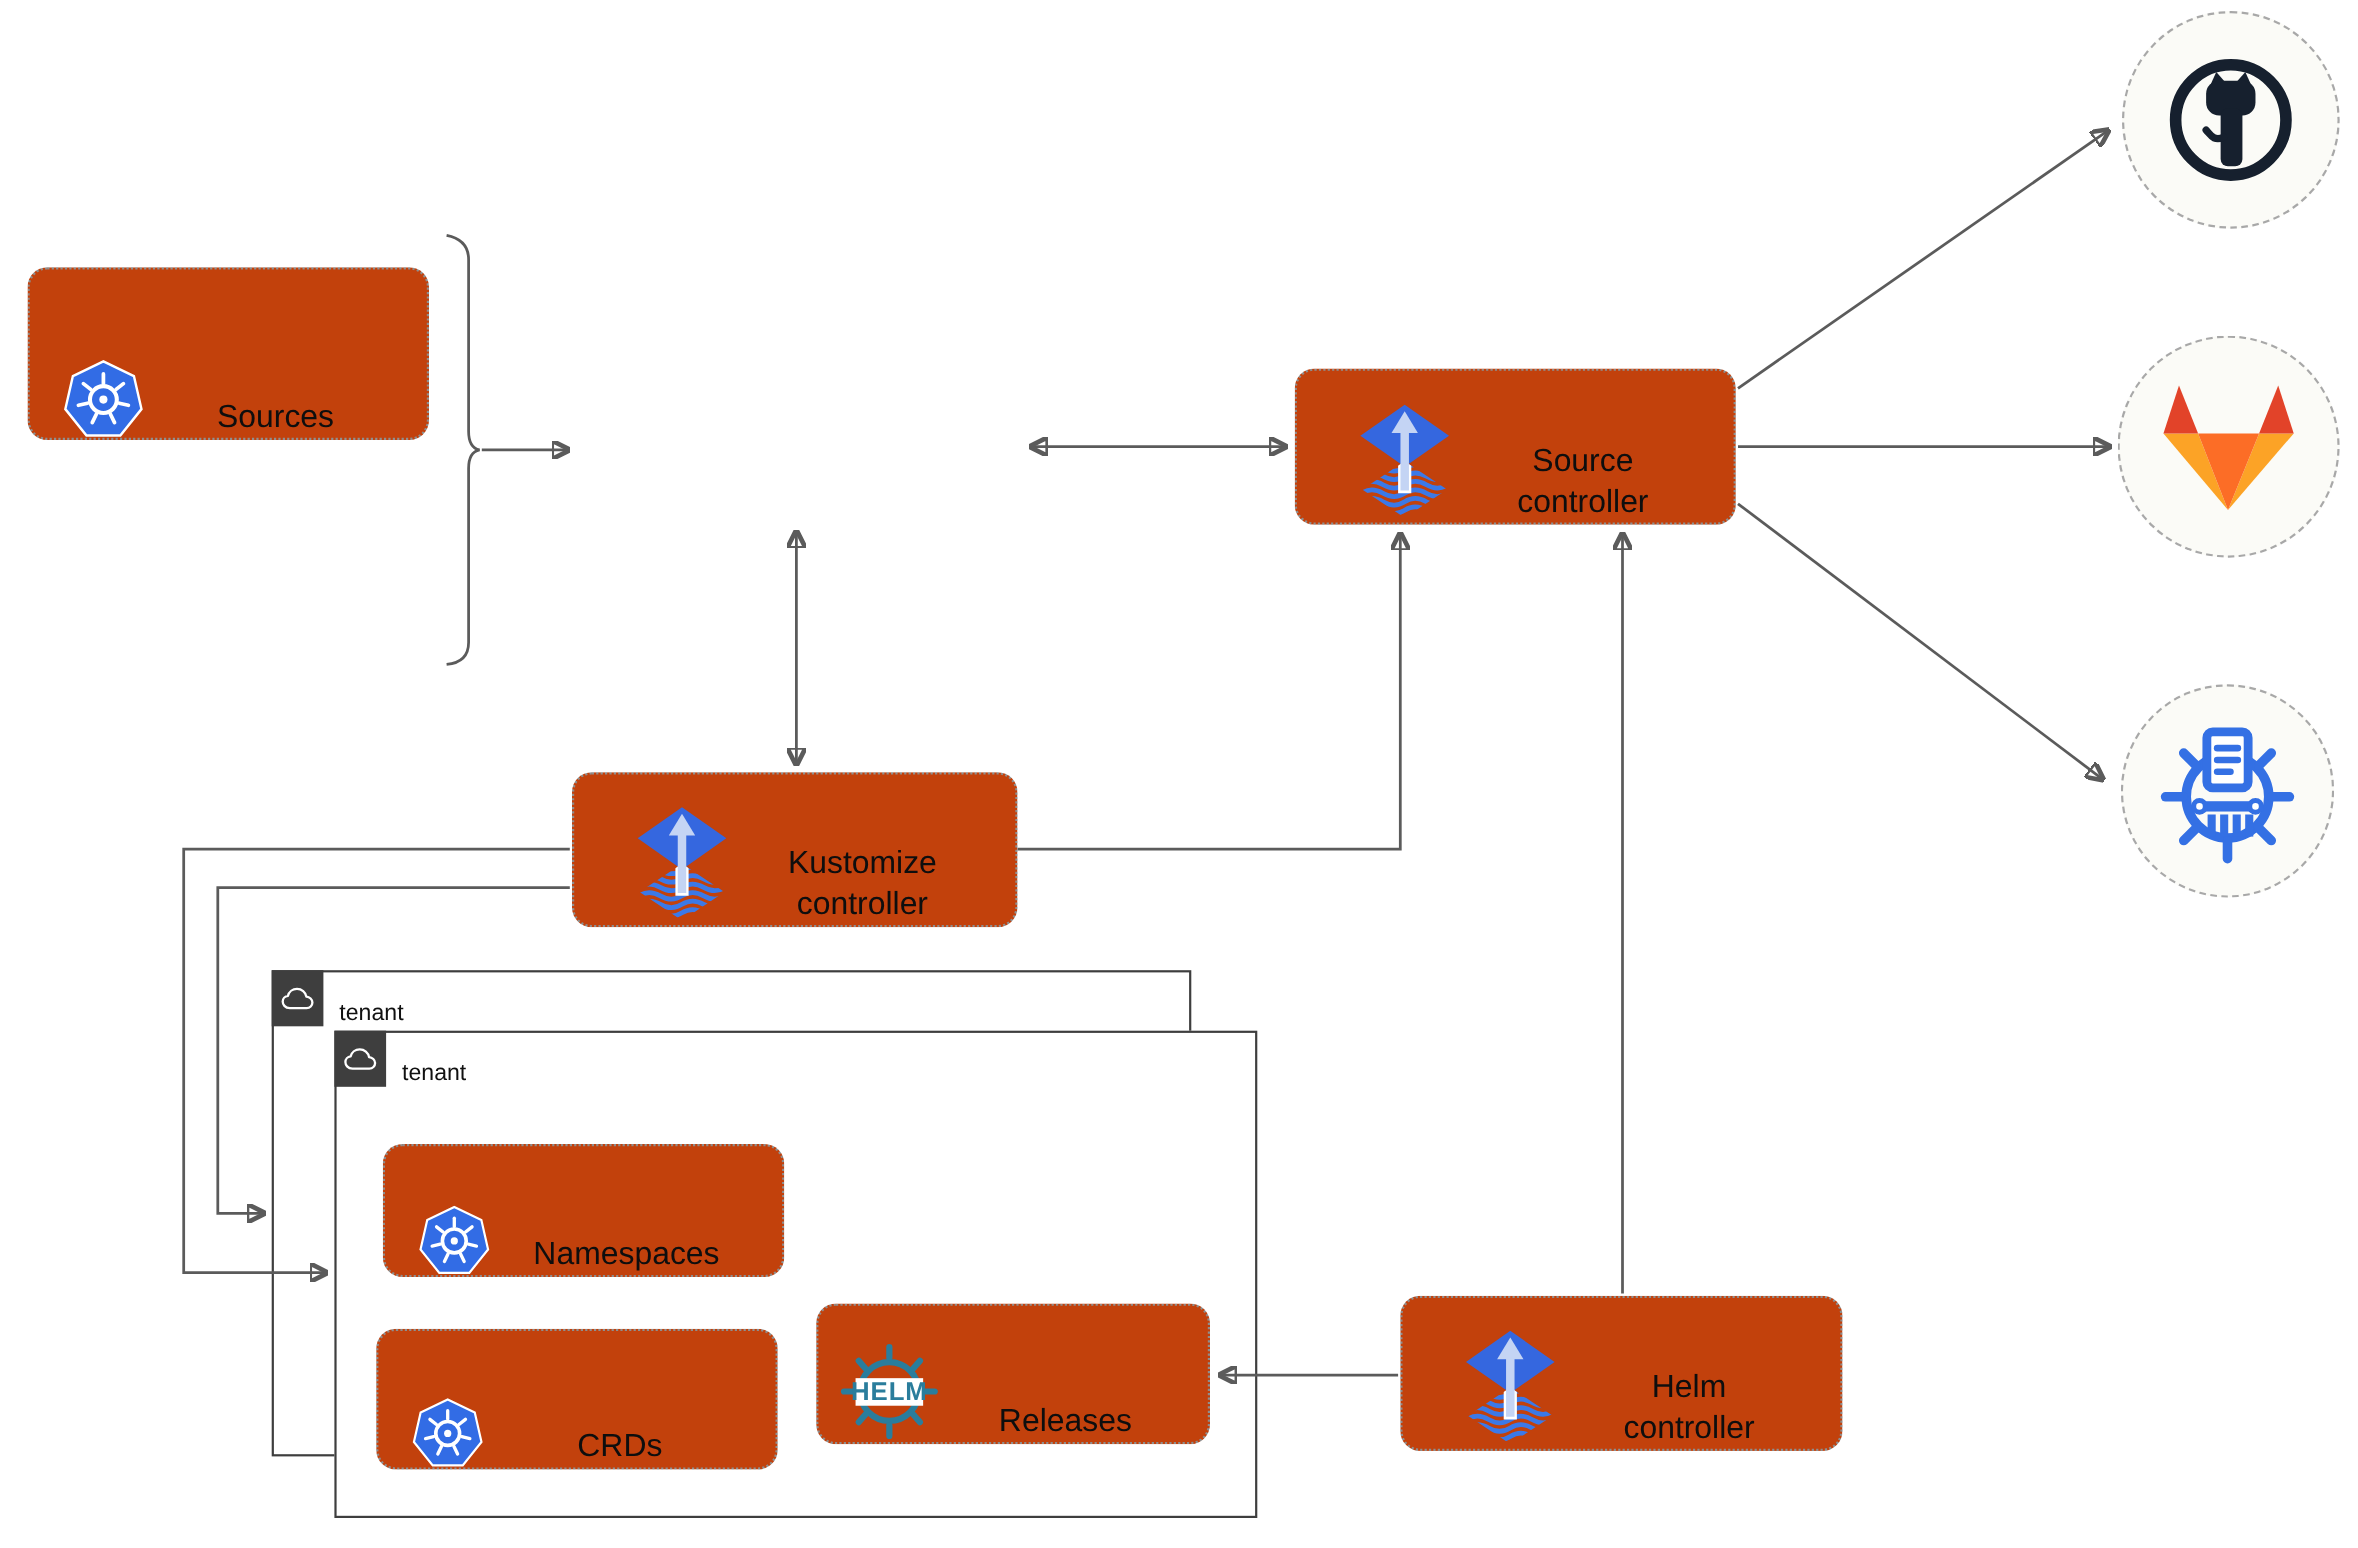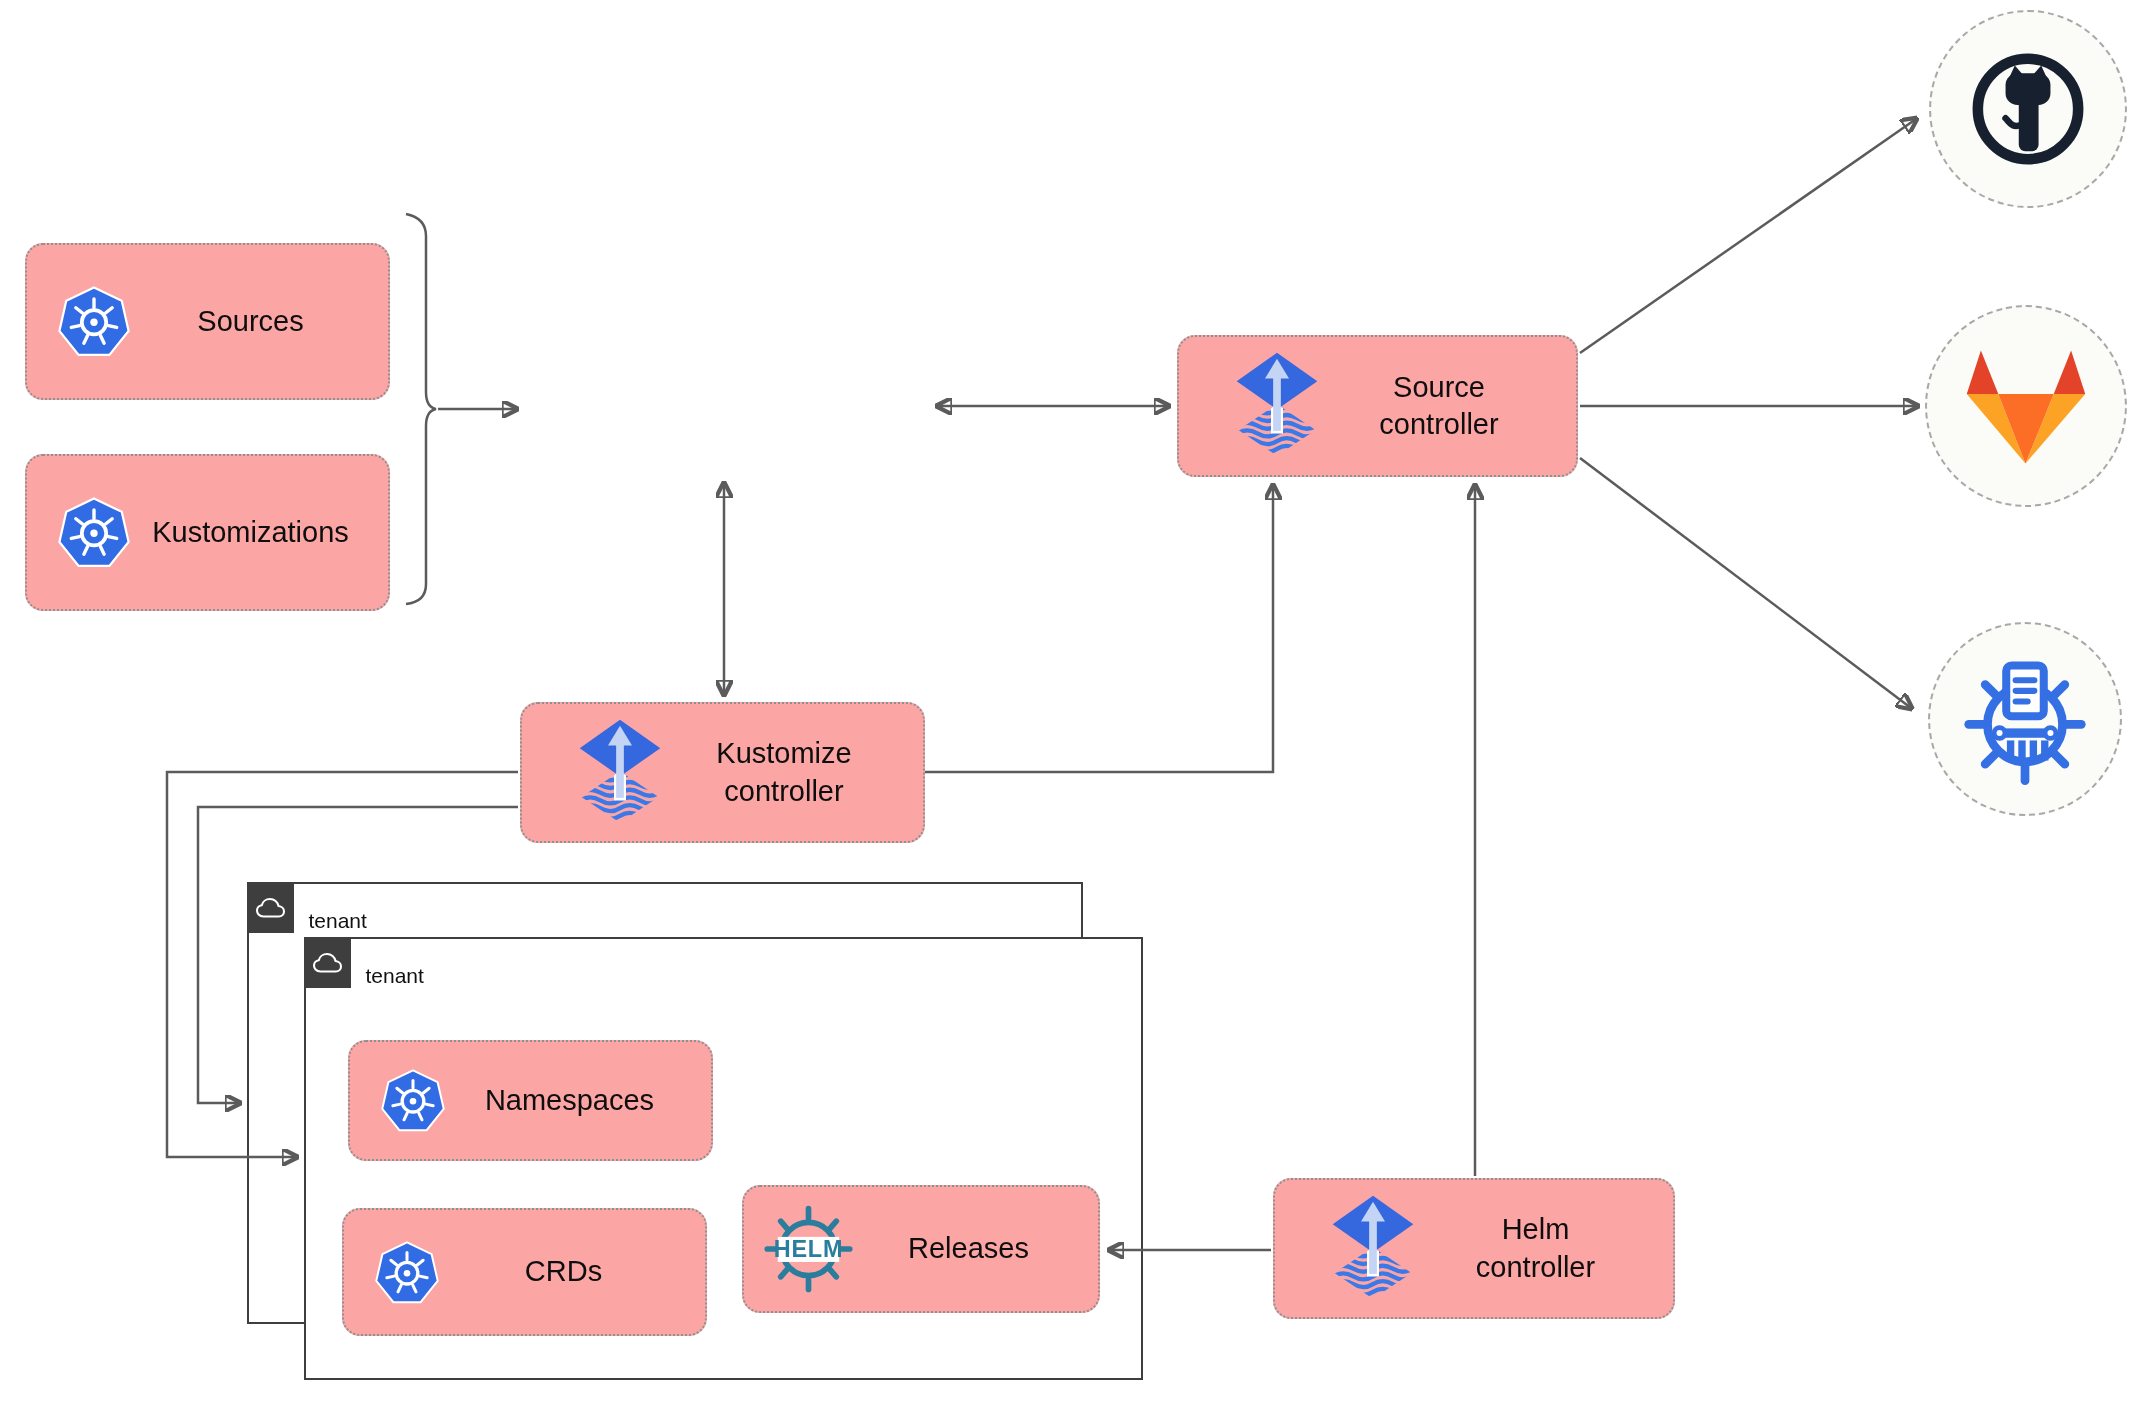--- a/index.html
+++ b/index.html
@@ -1,21 +1,21 @@
 <!DOCTYPE html>
 <html><head>
 <meta charset="utf-8">
 <style>
   html,body{margin:0;padding:0;background:#ffffff;}
   #canvas{position:relative;width:2144px;height:1407px;background:#ffffff;overflow:hidden;
           font-family:"Liberation Sans", sans-serif;}
 
   
-  .node{position:absolute;background:#fca5a5;border:2px dotted #8f8f8f;border-radius:18px;
-        display:flex;align-items:center;box-sizing:border-box;}
+  .node{position:absolute;background:#c2410c;border:2px dotted #8f8f8f;border-radius:18px;
+        display:flex;align-items:flex-end;box-sizing:border-box;}
   .node-label{flex:1;text-align:center;font-size:29px;color:#0e0e0e;line-height:1.28;
               white-space:pre-line;padding-right:18px;}
   .icon{flex:0 0 auto;display:block;}
 
   
   .n-sources       {left:25px;  top:243px;  width:365px; height:157px;}
   .n-kustomizations{left:25px;  top:454px;  width:365px; height:157px;}
   .n-k8s-api       {left:525px; top:335px;  width:405px; height:142px;}
   .n-source-ctrl   {left:1177px;top:335px;  width:401px; height:142px;}
   .n-kustomize-ctrl{left:520px; top:702px;  width:405px; height:141px;}
@@ -172,26 +172,20 @@
     </div>
   </div>
 
   <div class="node n-sources">
     <svg class="icon ml-sm" width="74" height="71" viewBox="0 0 100 96">
         <use href="#k8s-logo"></use>
       </svg>
     <div class="node-label">Sources</div>
   </div>
 
-  <div class="node n-kustomizations">
-    <svg class="icon ml-sm" width="74" height="71" viewBox="0 0 100 96">
-        <use href="#k8s-logo"></use>
-      </svg>
-    <div class="node-label">Kustomizations</div>
-  </div>
 
 
   <div class="node n-source-ctrl">
     <svg class="icon ml-flux" width="86" height="108" viewBox="0 0 100 126">
         <use href="#flux-logo"></use>
       </svg>
     <div class="node-label">Source
 controller</div>
   </div>
 

